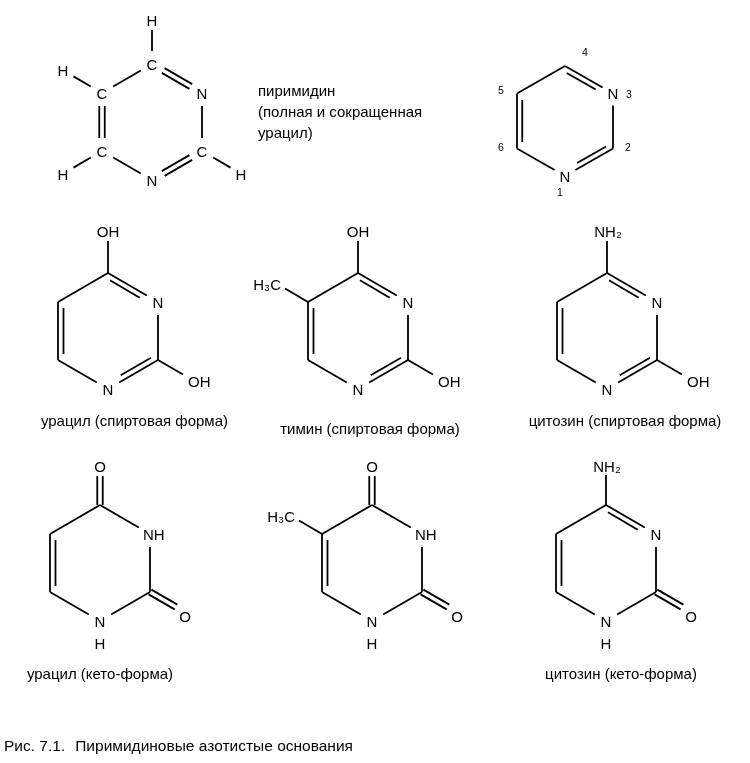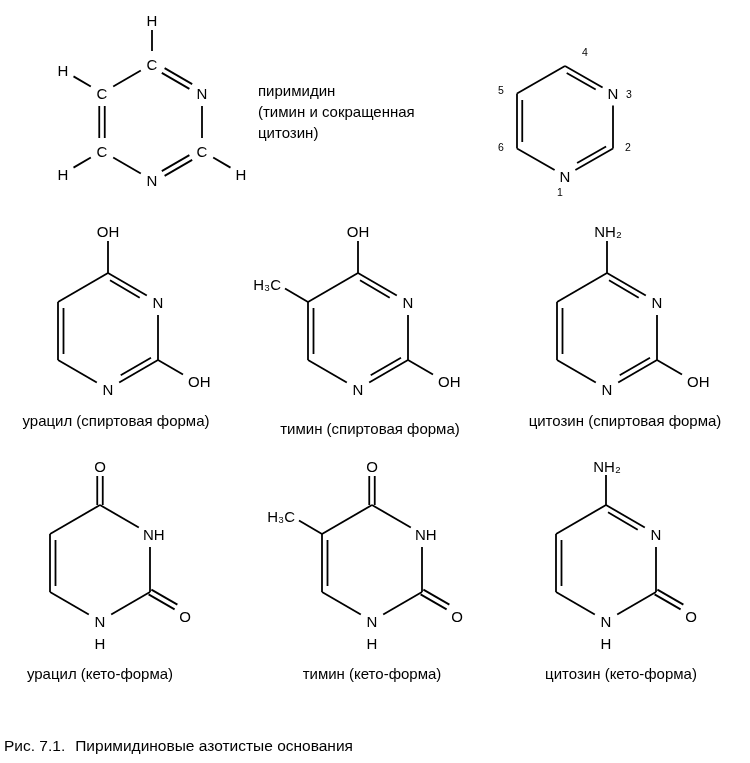--- a/index.html
+++ b/index.html
@@ -15,21 +15,21 @@
   svg text { fill:#000; font-family:"Liberation Sans","DejaVu Sans",sans-serif; }
   .atom { font-size:15px; text-anchor:middle; dominant-baseline:central; }
   .start { text-anchor:start; }
   .end { text-anchor:end; }
   .num { font-size:10.5px; text-anchor:middle; dominant-baseline:central; }
   .title-block {
     position:absolute; left:258px; top:80px; width:234px;
     font-size:15px; line-height:21px;
   }
   .caption { position:absolute; font-size:15px; text-align:center; white-space:nowrap; }
-  .cap-u-enol { left:10px;  top:412px; width:212px; }
+  .cap-u-enol { left:16px;  top:412px; width:212px;text-align:right; }
   .cap-t-enol { left:264px; top:420px; width:212px; }
   .cap-c-enol { left:515px; top:412px; width:220px; }
   .cap-u-keto { left:0px;   top:665px; width:200px; }
   .cap-t-keto { left:272px; top:665px; width:200px; }
   .cap-c-keto { left:518px; top:665px; width:206px;text-align:center; }
   .fig-caption { position:absolute; left:4px; top:737px; font-size:15.5px; }
   .fig-caption .prefix { margin-right:10px; }
 </style>
 </head>
 <body>
@@ -211,28 +211,27 @@
       <text class="atom" x="1" y="-97">NH₂</text>
       <text class="atom" x="85" y="53">O</text>
       <text class="atom" x="50" y="-29">N</text>
       <text class="atom" x="0" y="58">N</text>
       <text class="atom" x="0" y="80">H</text>
     </g>
   </svg>
 
   <div class="title-block">
     <div>пиримидин</div>
-    <div>(тимин и сокращенная</div>
-    <div>цитозин)</div>
+    <div>(полная и сокращенная</div>
+    <div>урацил)</div>
   </div>
 
   <div class="caption cap-u-enol">урацил (спиртовая форма)</div>
   <div class="caption cap-t-enol">тимин (спиртовая форма)</div>
   <div class="caption cap-u-keto">урацил (кето-форма)</div>
   <div class="caption cap-c-enol">цитозин (спиртовая форма)</div>
-  <div class="caption cap-t-keto">тимин (кето-форма)</div>
   <div class="caption cap-c-keto">цитозин (кето-форма)</div>
 
   <div class="fig-caption">
     <span class="prefix">Рис. 7.1.</span><span>Пиримидиновые азотистые основания</span>
   </div>
 
 </div>
 
 </body></html>

